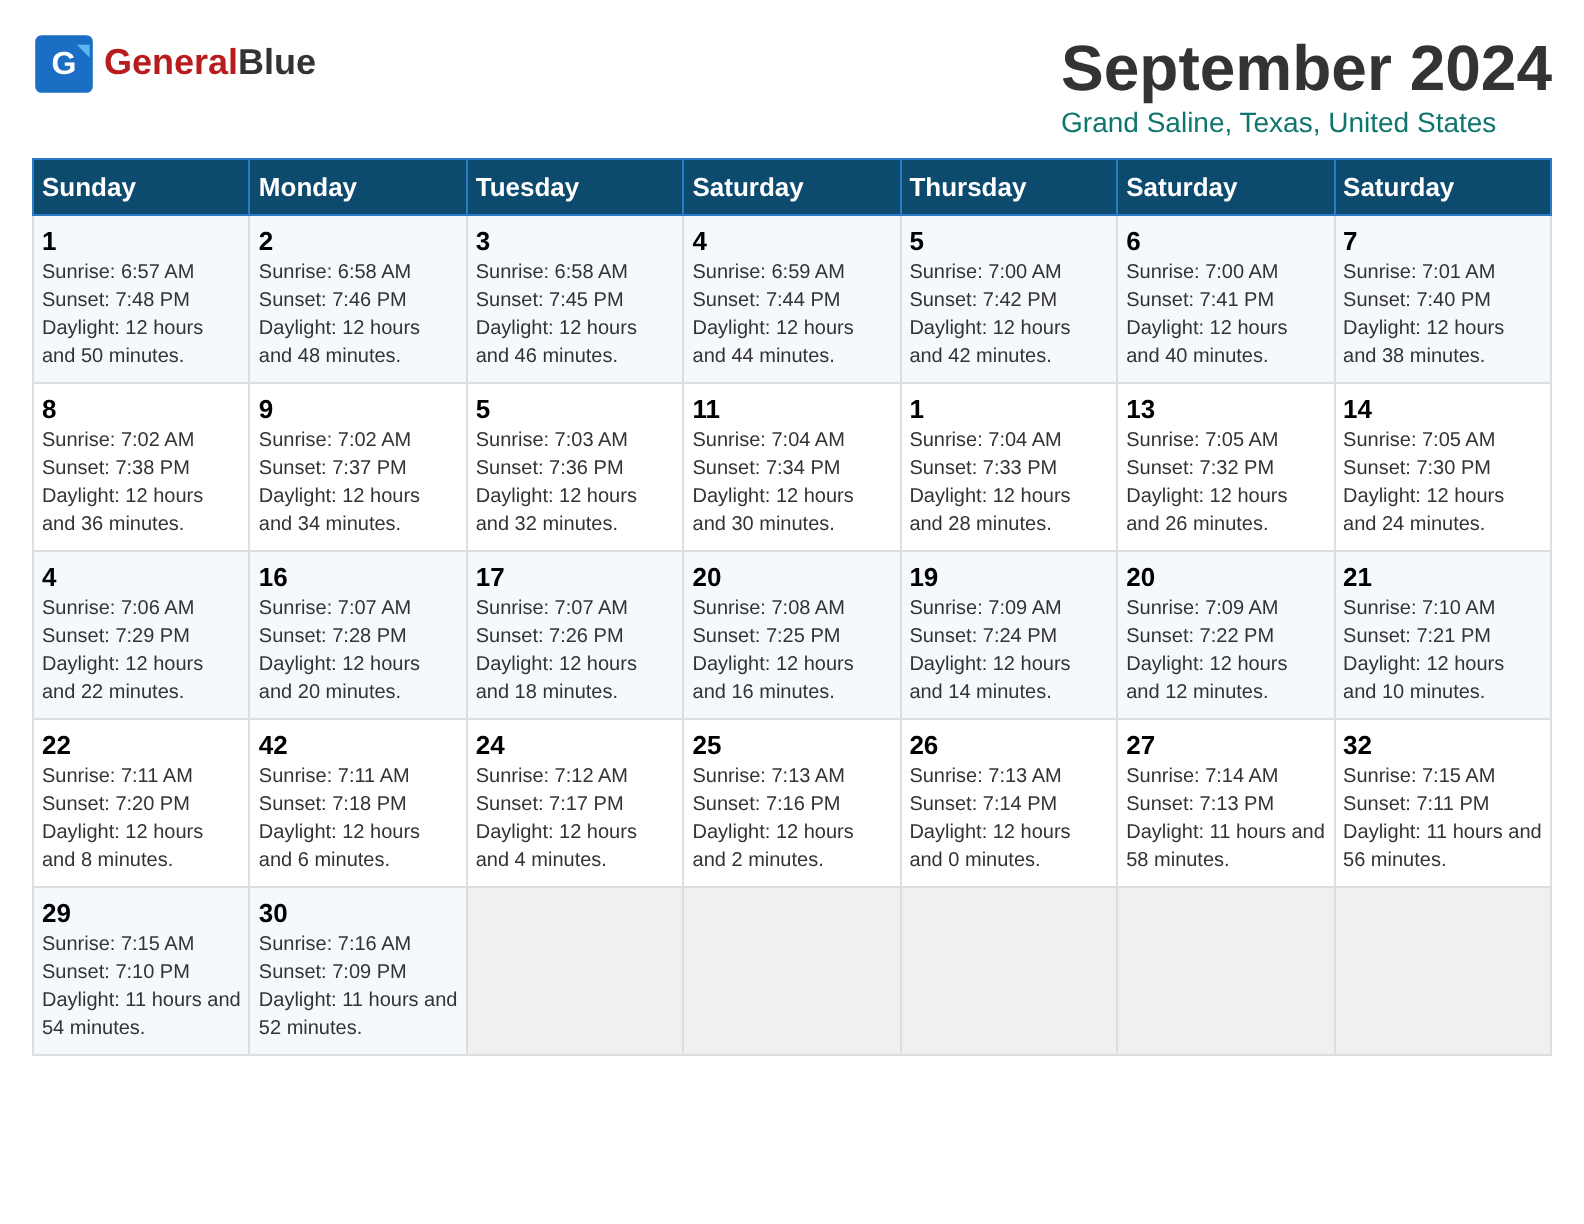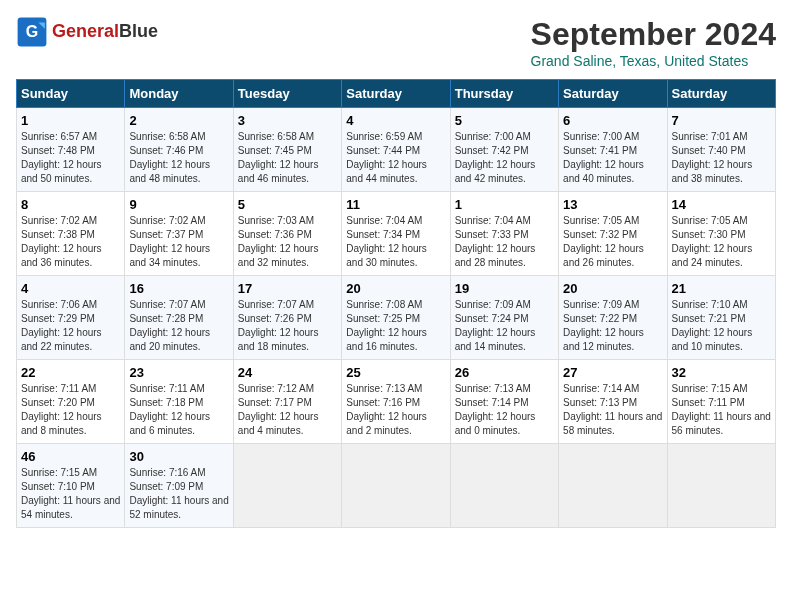--- a/index.html
+++ b/index.html
@@ -217,21 +217,21 @@
         <span class="day-number">21</span>
         <span class="cell-text">Sunrise: 7:10 AM<br>Sunset: 7:21 PM<br>Daylight: 12 hours and 10 minutes.</span>
       </td>
       </tr>
       <tr>
         <td>
         <span class="day-number">22</span>
         <span class="cell-text">Sunrise: 7:11 AM<br>Sunset: 7:20 PM<br>Daylight: 12 hours and 8 minutes.</span>
       </td>
         <td>
-        <span class="day-number">23</span>
+        <span class="day-number">42</span>
         <span class="cell-text">Sunrise: 7:11 AM<br>Sunset: 7:18 PM<br>Daylight: 12 hours and 6 minutes.</span>
       </td>
         <td>
         <span class="day-number">24</span>
         <span class="cell-text">Sunrise: 7:12 AM<br>Sunset: 7:17 PM<br>Daylight: 12 hours and 4 minutes.</span>
       </td>
         <td>
         <span class="day-number">25</span>
         <span class="cell-text">Sunrise: 7:13 AM<br>Sunset: 7:16 PM<br>Daylight: 12 hours and 2 minutes.</span>
       </td>
@@ -243,21 +243,21 @@
         <span class="day-number">27</span>
         <span class="cell-text">Sunrise: 7:14 AM<br>Sunset: 7:13 PM<br>Daylight: 11 hours and 58 minutes.</span>
       </td>
         <td>
         <span class="day-number">32</span>
         <span class="cell-text">Sunrise: 7:15 AM<br>Sunset: 7:11 PM<br>Daylight: 11 hours and 56 minutes.</span>
       </td>
       </tr>
       <tr>
         <td>
-        <span class="day-number">46</span>
+        <span class="day-number">29</span>
         <span class="cell-text">Sunrise: 7:15 AM<br>Sunset: 7:10 PM<br>Daylight: 11 hours and 54 minutes.</span>
       </td>
         <td>
         <span class="day-number">30</span>
         <span class="cell-text">Sunrise: 7:16 AM<br>Sunset: 7:09 PM<br>Daylight: 11 hours and 52 minutes.</span>
       </td>
         <td class="empty-cell"></td>
         <td class="empty-cell"></td>
         <td class="empty-cell"></td>
         <td class="empty-cell"></td>

